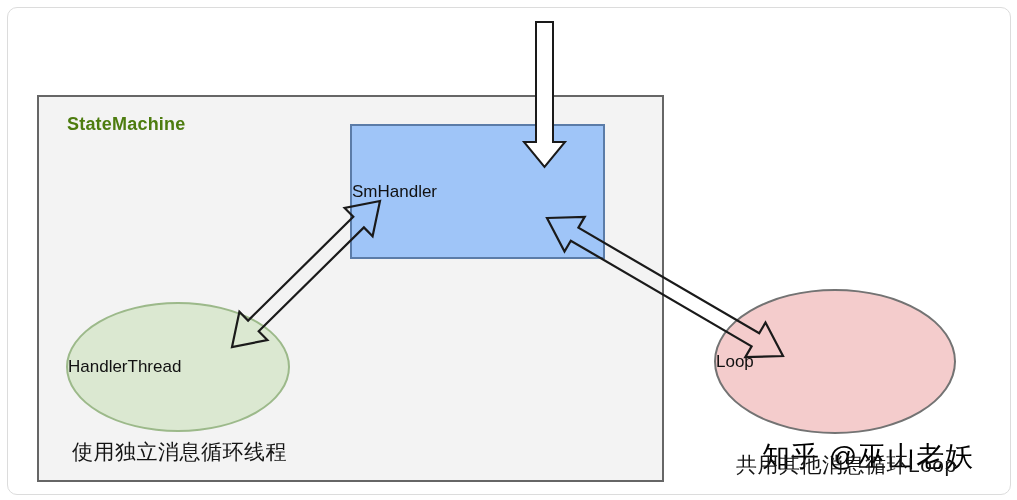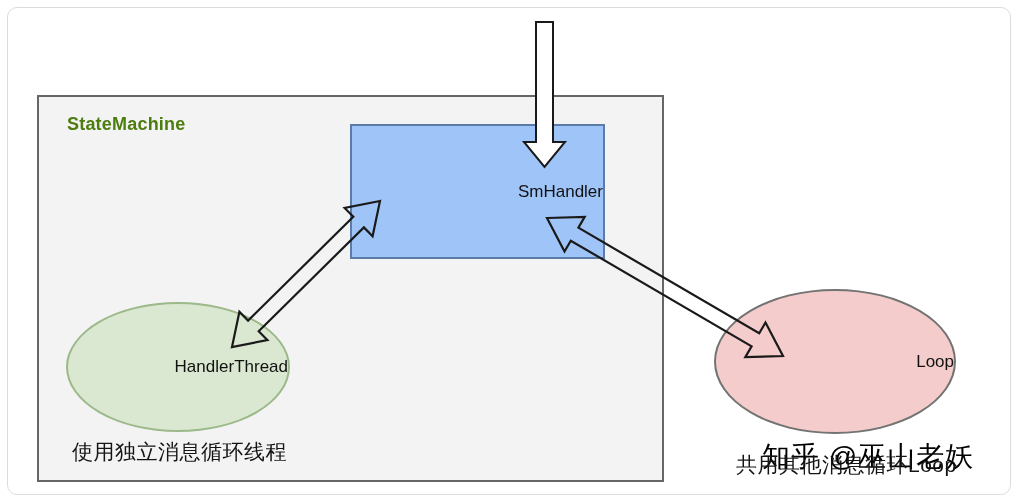--- a/index.html
+++ b/index.html
@@ -13,21 +13,21 @@
     border:1px solid #dcdcdc;border-radius:10px;background:#ffffff;z-index:0;
   }
   .sm-box{
     position:absolute;left:37px;top:95px;width:627px;height:387px;
     background:#f3f3f3;border:2px solid #666666;box-sizing:border-box;z-index:1;
   }
   .sm-title{
     position:absolute;left:67px;top:114px;font-size:18px;font-weight:bold;
     color:#4d7c0f;z-index:2;letter-spacing:0.2px;
   }
-  .node{position:absolute;display:flex;align-items:center;justify-content:flex-end;
+  .node{position:absolute;display:flex;align-items:center;justify-content:flex-start;
     box-sizing:border-box;z-index:2;color:#111111;font-size:17px;}
   .handler-box{
     left:350px;top:124px;width:255px;height:135px;
     background:#9fc5f8;border:2px solid#5b7ca8;
   }
   .green-ellipse{
     left:66px;top:302px;width:224px;height:130px;border-radius:50%;
     background:#dbe8d1;border:2px solid #9cb98a;
   }
   .red-ellipse{

